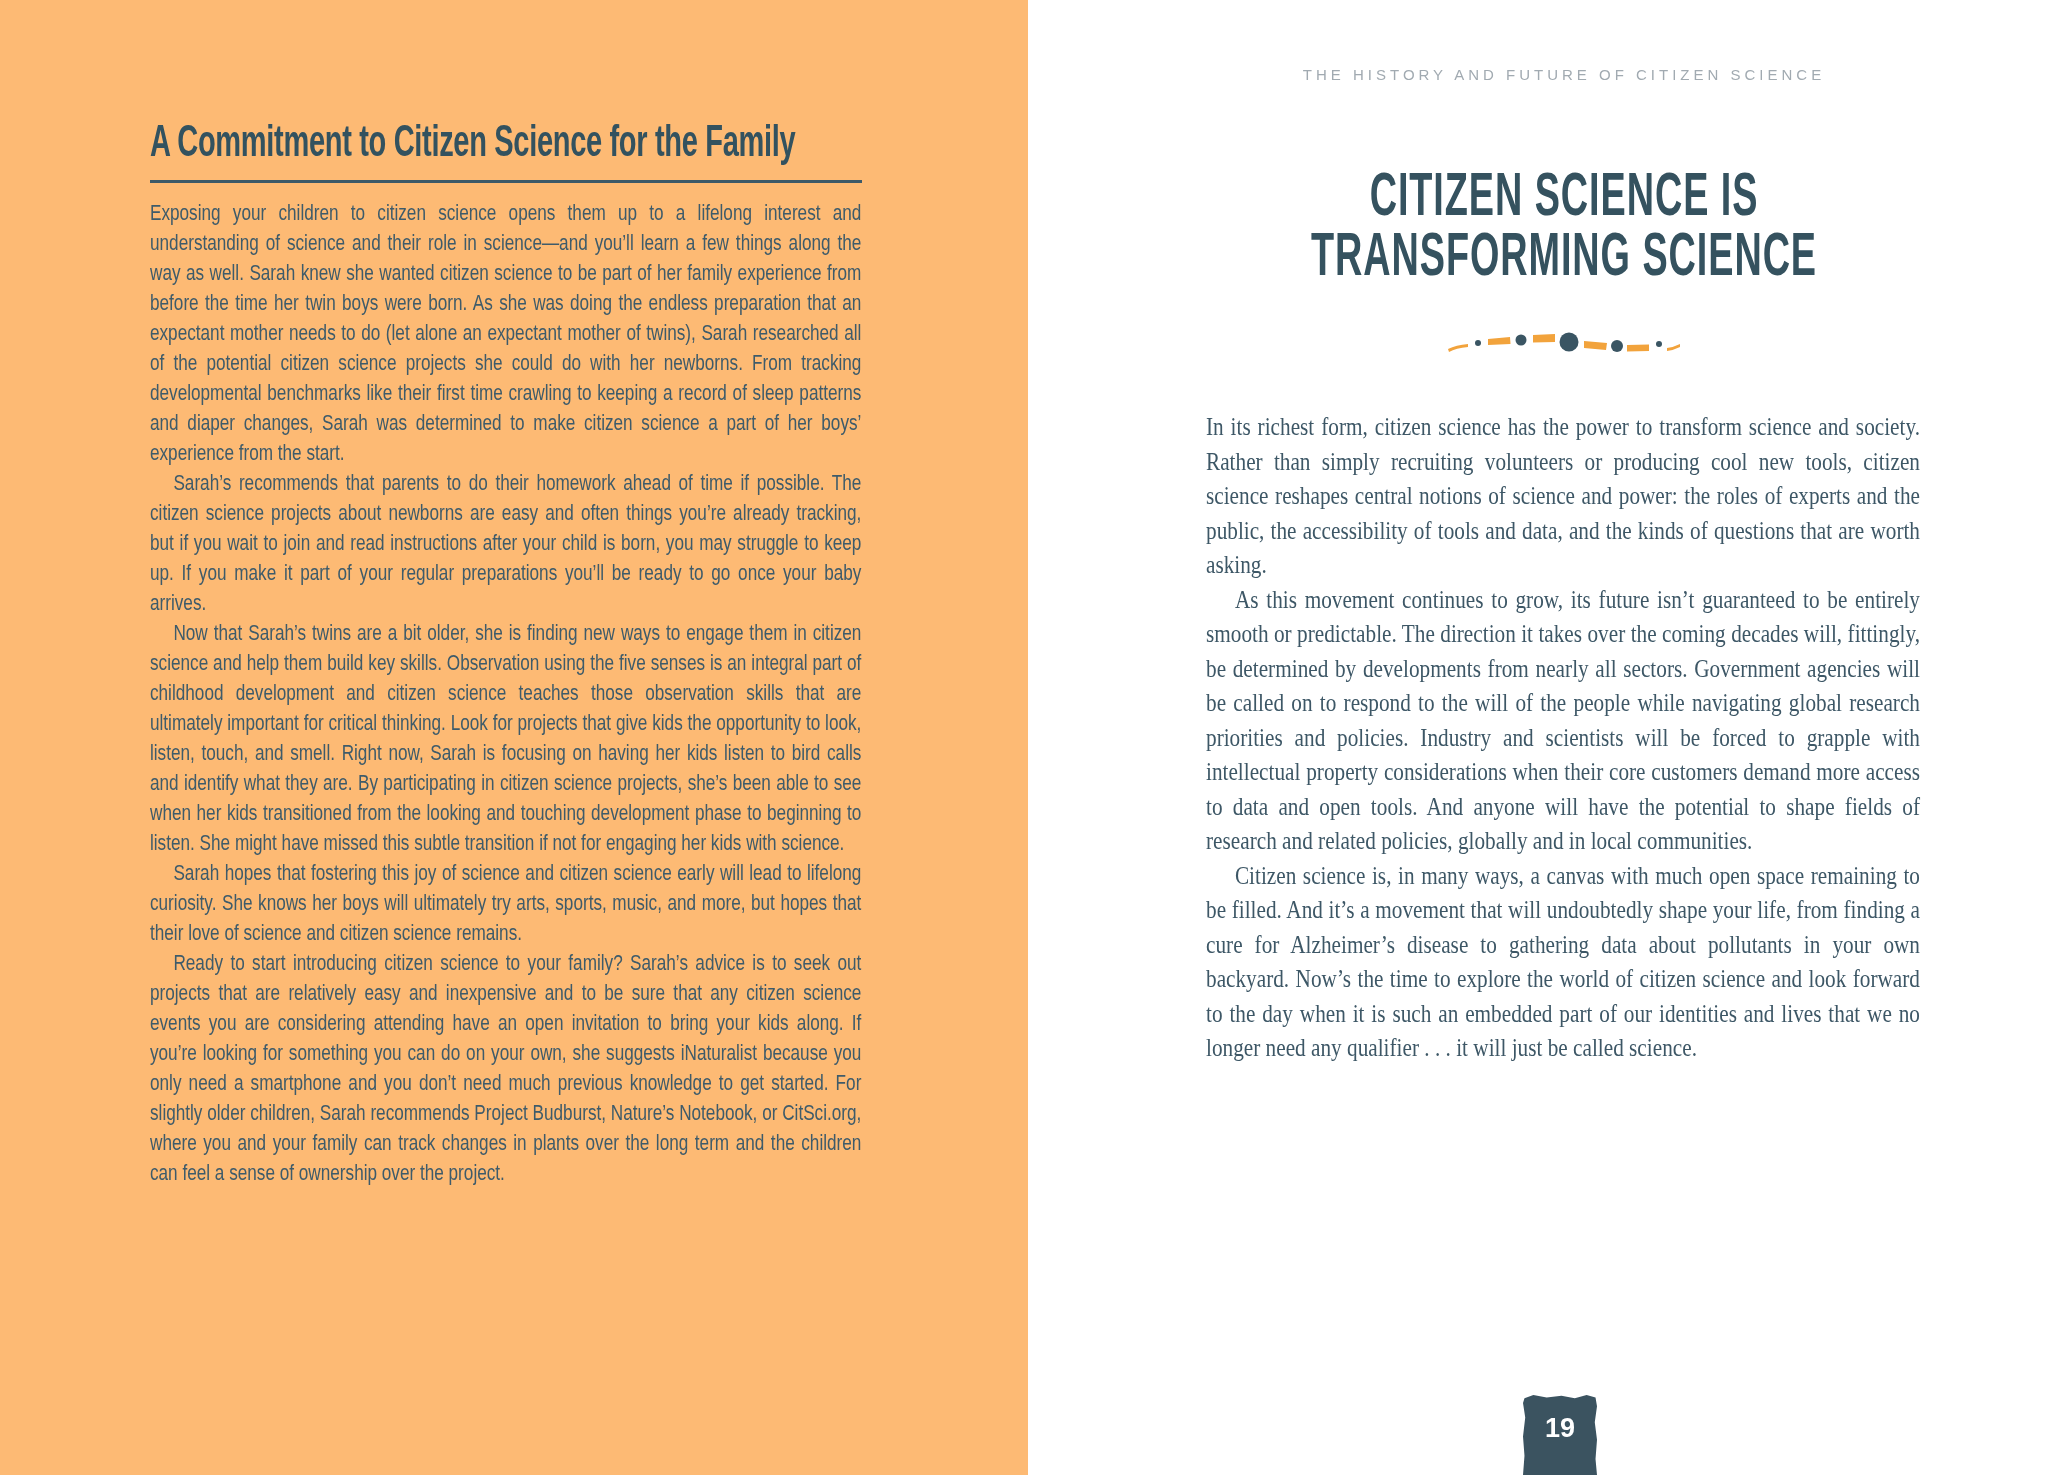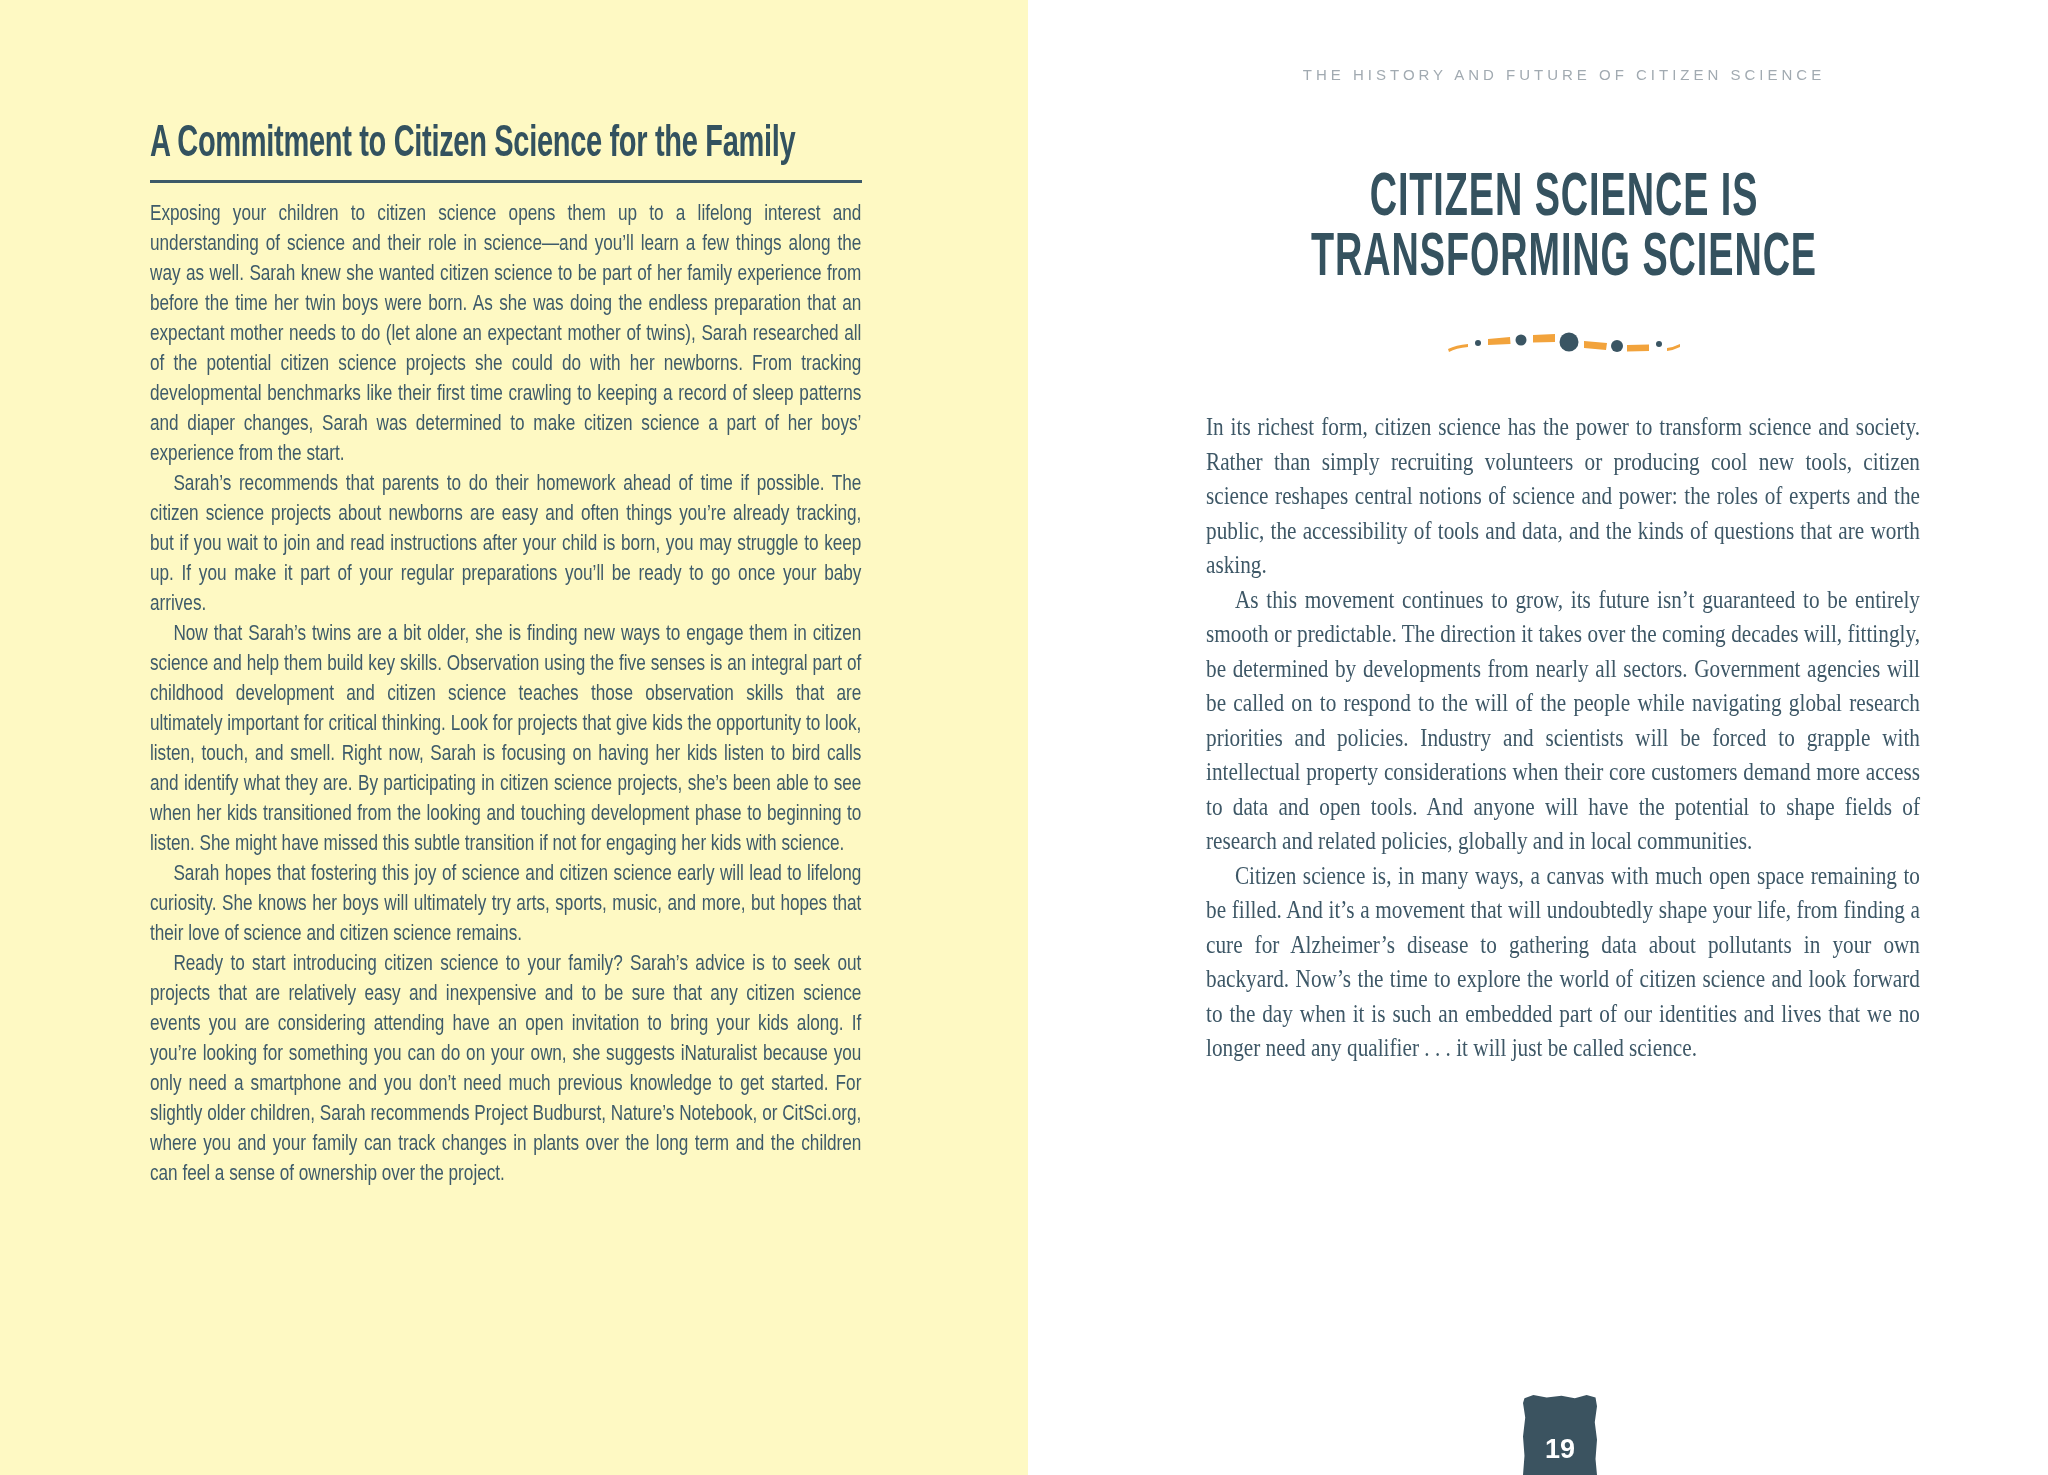--- a/index.html
+++ b/index.html
@@ -2,21 +2,21 @@
 <html lang="en"><head>
 <meta charset="utf-8">
 <style>
   html,body { margin:0; padding:0; background:#ffffff; }
   .spread {
     position:relative; width:2048px; height:1475px; overflow:hidden;
     background:#ffffff; font-family:"Liberation Sans", sans-serif;
   }
   .page-left {
     position:absolute; left:0; top:0; width:1028px; height:1475px;
-    background:#fef9c3;
+    background:#fdba74;
   }
   .page-right {
     position:absolute; left:1028px; top:0; width:1144px; height:1475px;
     background:#ffffff;
   }
   
   .section-heading {
     position:absolute; left:150px; top:116px; margin:0;
     font-size:44px; font-weight:bold; color:#33525f;
     white-space:nowrap; letter-spacing:-0.5px;
@@ -59,21 +59,21 @@
   .right-body p { margin:0; }
   .right-body p + p { text-indent:34px; }
   .page-badge {
     position:absolute; left:495px; bottom:0; width:74px; height:80px;
     background:#3b5360; color:#ffffff; text-align:center;
     font-size:27px; font-weight:bold;
     clip-path:polygon(2% 4%, 14% 0%, 32% 3%, 52% 1%, 70% 4%, 86% 0%, 98% 3%,
                       100% 14%, 97% 34%, 100% 56%, 98% 80%, 100% 100%,
                       0% 100%, 2% 76%, 0% 52%, 3% 28%, 0% 10%);
   }
-  .page-badge span { display:block; margin-top:39px; }
+  .page-badge span { display:block; margin-top:18px; }
 </style>
 </head>
 <body>
 
 <div class="spread">
 
   <section class="page-left">
     <h2 class="section-heading">A Commitment to Citizen Science for the Family</h2>
     <div class="heading-rule"></div>
     <div class="left-body">

